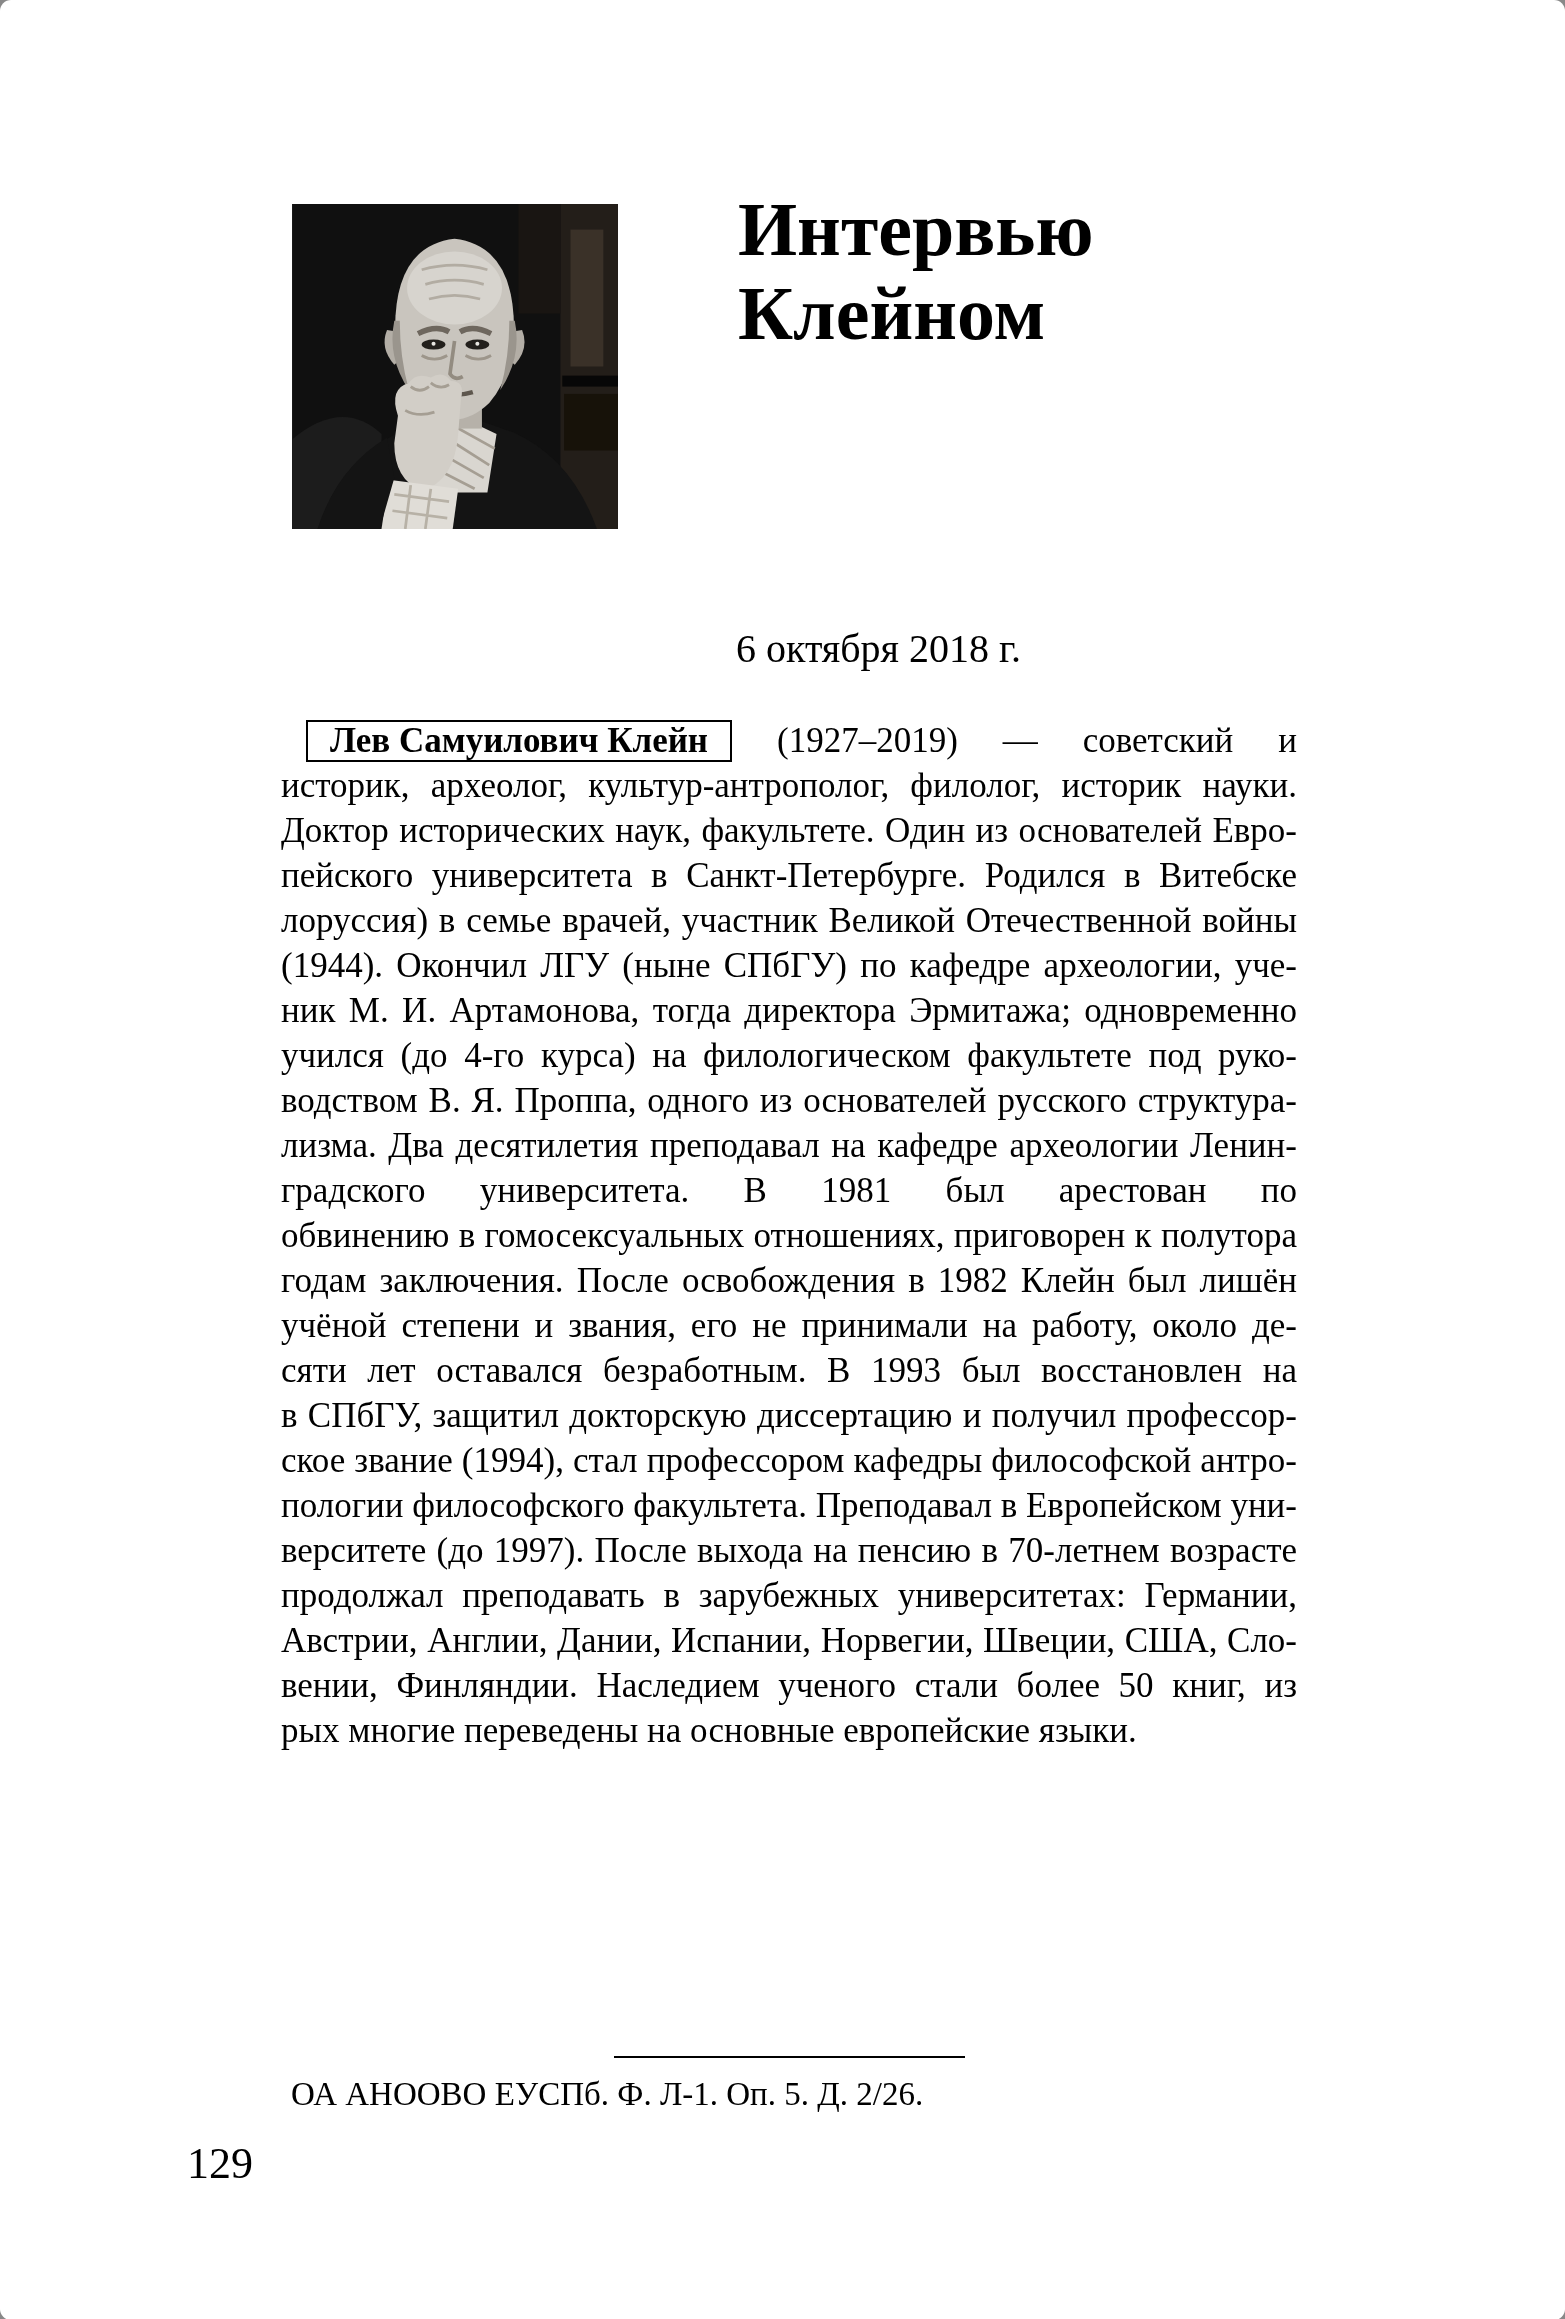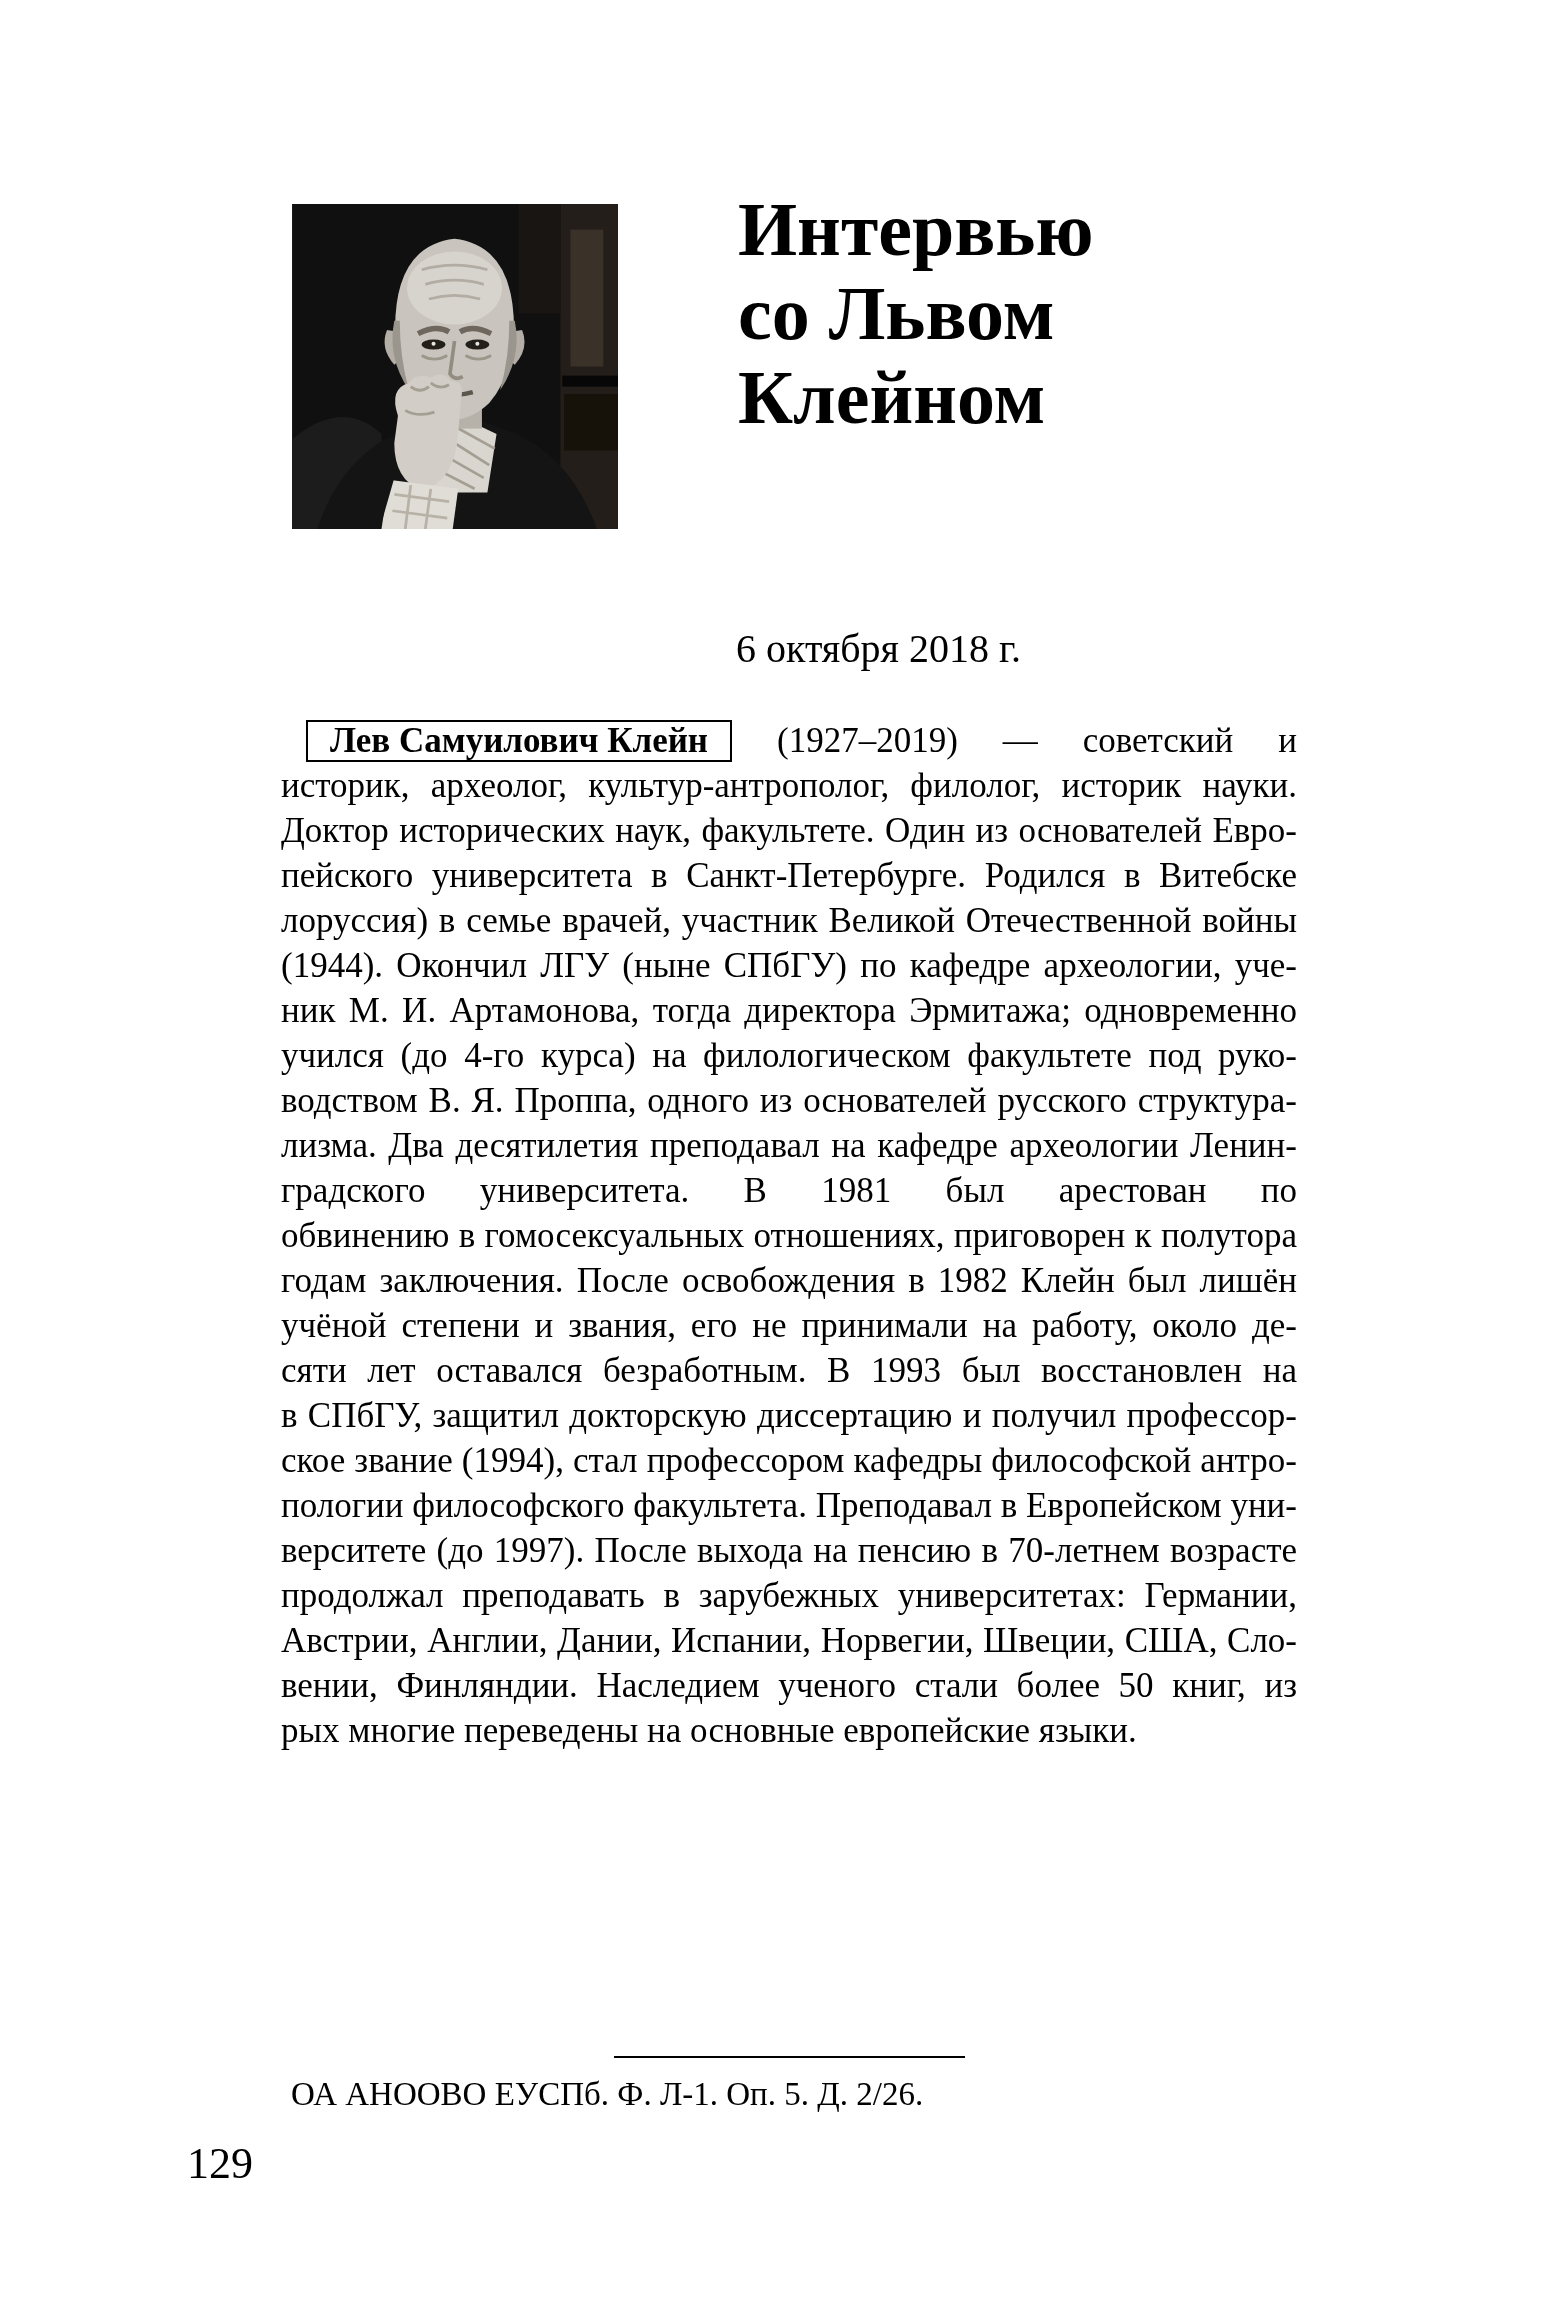--- a/index.html
+++ b/index.html
@@ -4,20 +4,21 @@
 <style>
   html,body{margin:0;padding:0;background:#888;}
   .page{
     position:relative;
     width:1565px;height:2320px;
     background:#ffffff;
     font-family:"Liberation Serif", serif;
     color:#000;
     overflow:hidden;
     margin:0 auto;
+    border-radius:11px;
   }
   .photo{
     position:absolute;left:292px;top:204px;width:326px;height:325px;
   }
   .photo svg{display:block;width:100%;height:100%;}
   .title{
     position:absolute;left:738px;top:187px;
     font-size:76px;line-height:84px;font-weight:bold;
     white-space:nowrap;
   }
@@ -110,21 +111,20 @@
 
       <path d="M106,302 L182,312 L176,356 L98,356 Z" fill="#e0ddd7"></path>
       <path d="M112,318 L172,326 M110,336 L170,344 M130,308 L124,356 M152,312 L146,356" stroke="#b7b1a6" stroke-width="3" fill="none"></path>
 
       <path d="M28,356 Q52,286 104,256 L112,300 L96,356 Z" fill="#141414"></path>
     </svg>
   </div>
 
   <div class="title">
     <div>Интервью</div>
-    <div>со Львом</div>
     <div>Клейном</div>
   </div>
 
   <div class="date">6 октября 2018 г.</div>
 
   <div class="bio">
     <div class="bio-line first"><span class="name-box">Лев Самуилович Клейн</span> <span>(1927–2019) — советский и российский</span></div>
     <div class="bio-line">историк, археолог, культур-антрополог, филолог, историк науки.</div>
     <div class="bio-line">Доктор исторических наук, факультете. Один из основателей Евро-</div>
     <div class="bio-line">пейского университета в Санкт-Петербурге. Родился в Витебске (Бе-</div>

